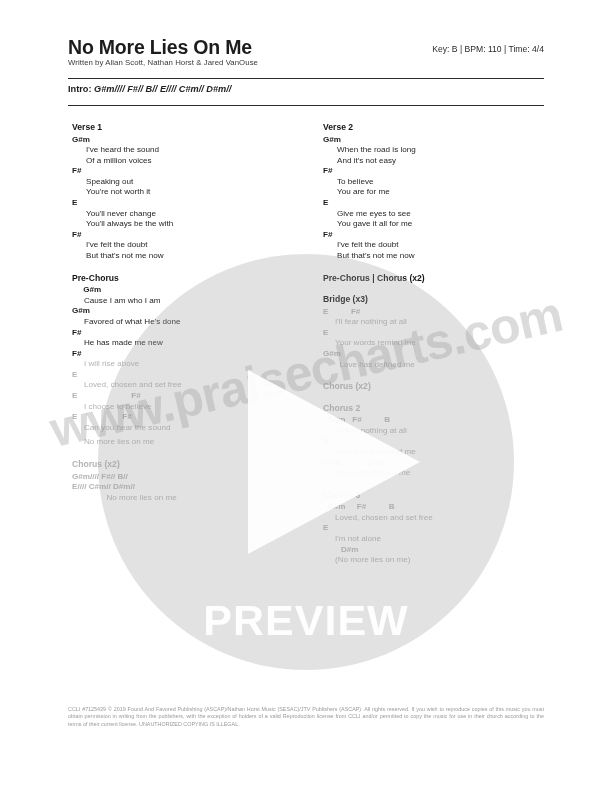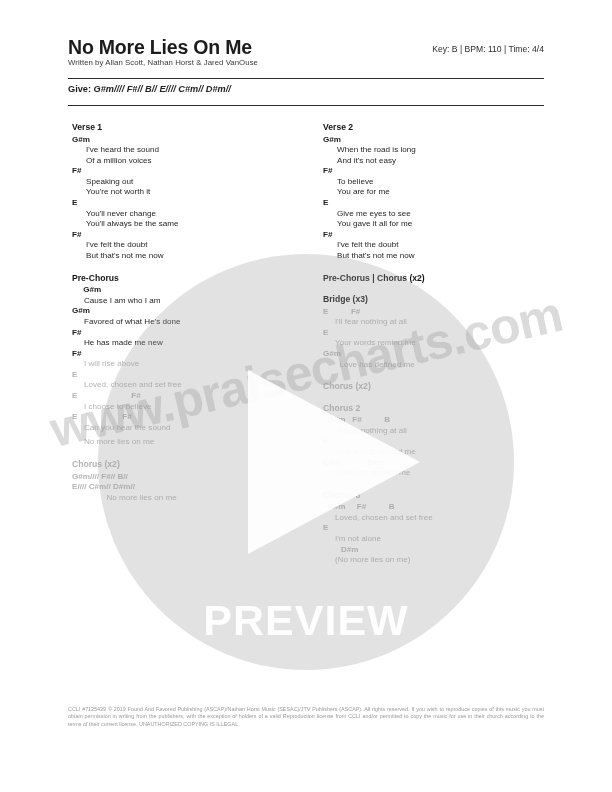--- a/index.html
+++ b/index.html
@@ -187,36 +187,36 @@
 <div class="page">
 
   <div class="header">
     <div class="song-title">No More Lies On Me</div>
     <div class="song-credits">Written by Allan Scott, Nathan Horst &amp; Jared VanOuse</div>
     <div class="song-meta">Key: B | BPM: 110 | Time: 4/4</div>
   </div>
 
   <div class="rule rule-top"></div>
   <div class="intro-line">
-    <span class="lbl">Give:</span>
+    <span class="lbl">Intro:</span>
     <span class="chords">G#m//// F#// B// E//// C#m// D#m//</span>
   </div>
   <div class="rule rule-bottom"></div>
 
   <div class="col col-left" id="col-left">
       <div class="section-head first">Verse 1</div>
       <div class="chord">G#m</div>
       <div class="lyric">I've heard the sound</div>
       <div class="lyric">Of a million voices</div>
       <div class="chord">F#</div>
       <div class="lyric">Speaking out</div>
       <div class="lyric">You're not worth it</div>
       <div class="chord">E</div>
       <div class="lyric">You'll never change</div>
-      <div class="lyric">You'll always be the same</div>
+      <div class="lyric">You'll always be the with</div>
       <div class="chord">F#</div>
       <div class="lyric">I've felt the doubt</div>
       <div class="lyric">But that's not me now</div>
       <div class="section-head">Pre-Chorus</div>
       <div class="chord">     G#m</div>
       <div class="lyric noindent">Cause I am who I am</div>
       <div class="chord">G#m</div>
       <div class="lyric noindent">Favored of what He's done</div>
       <div class="chord">F#</div>
       <div class="lyric noindent">He has made me new</div>

